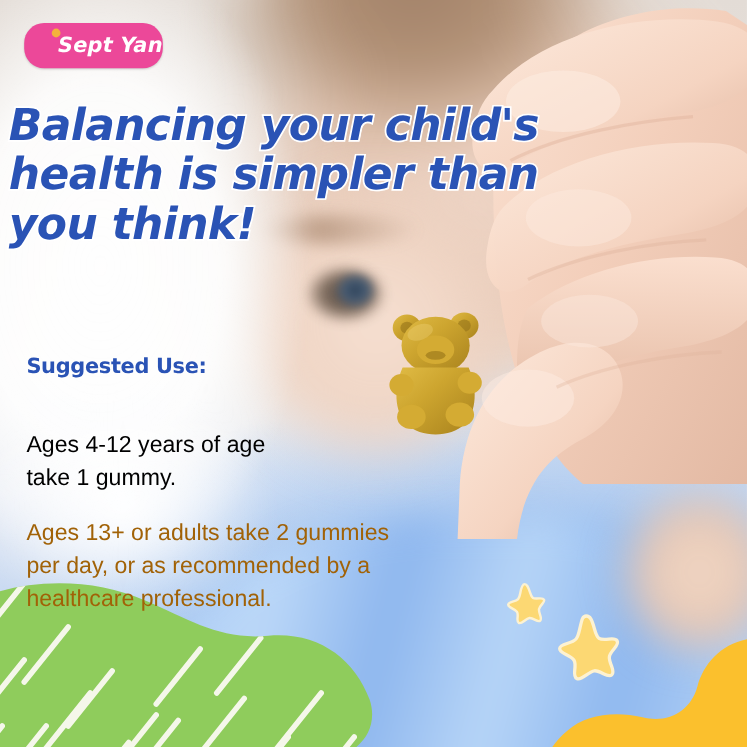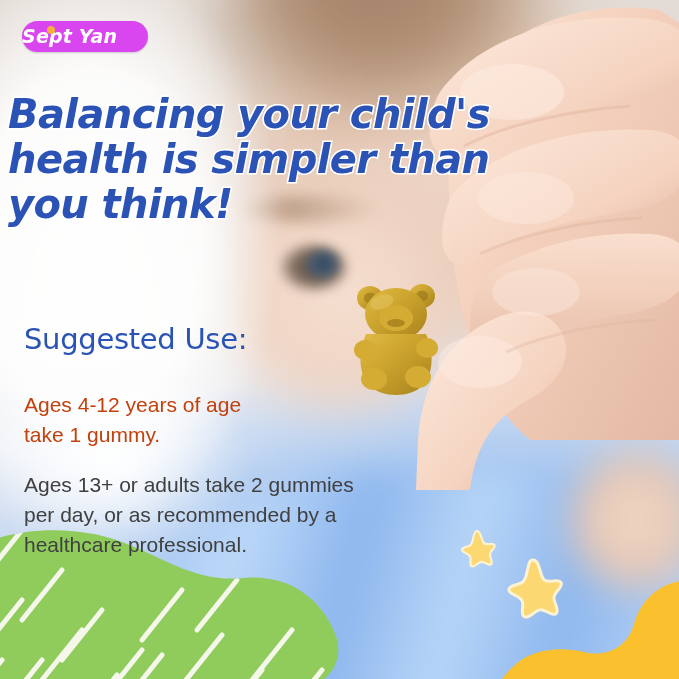--- a/index.html
+++ b/index.html
@@ -96,25 +96,25 @@
   .green-blob{left:-8px;top:520px;width:360px;height:170px;}
   .yellow-blob{left:498px;top:580px;width:190px;height:110px;}
   .star{position:absolute;}
   .star svg{display:block;}
   .star-small{left:455px;top:528px;width:44px;height:44px;}
   .star-big{left:497px;top:555px;width:72px;height:72px;}
 
   
   .logo{
     position:absolute;left:22px;top:21px;
-    width:126px;height:31px;
-    background:#d946ef;
+    width:126px;height:41px;
+    background:#ec4899;
     border-radius:18px;
     box-shadow:0 1px 2px rgba(0,0,0,.18);
-    display:flex;align-items:center;justify-content:flex-start;
+    display:flex;align-items:center;justify-content:flex-end;
   }
   .logo-text{
     position:relative;
     color:#ffffff;
     font-family:"DejaVu Sans",sans-serif;
     font-weight:bold;
     font-style:italic;
     font-size:19px;
     letter-spacing:.2px;
     line-height:1;
@@ -139,37 +139,37 @@
     text-shadow:
       0 0 2px #fff, 0 0 2px #fff,
       1px 1px 0 #fff, -1px 1px 0 #fff, 1px -1px 0 #fff, -1px -1px 0 #fff;
     white-space:pre-line;
   }
 
   
   .sug-title{
     position:absolute;left:24px;top:322px;
     font-family:"DejaVu Sans",sans-serif;
-    font-weight:normal;
-    font-size:29px;
+    font-weight:bold;
+    font-size:19px;
     letter-spacing:-.3px;
     color:#2a53b5;
   }
   .body-1{
     position:absolute;left:24px;top:390px;width:330px;
     font-family:"Liberation Sans",sans-serif;
     font-size:21px;line-height:1.42;
-    color:#c2410c;
+    color:#000000;
     white-space:pre-line;
   }
   .body-2{
     position:absolute;left:24px;top:470px;width:440px;
     font-family:"Liberation Sans",sans-serif;
     font-size:21px;line-height:1.42;
-    color:#404040;
+    color:#a16207;
     white-space:pre-line;
   }
 </style>
 </head>
 <body>
 
 <div id="card">
 
   <div class="photo">
     <div class="bg-base"></div>

